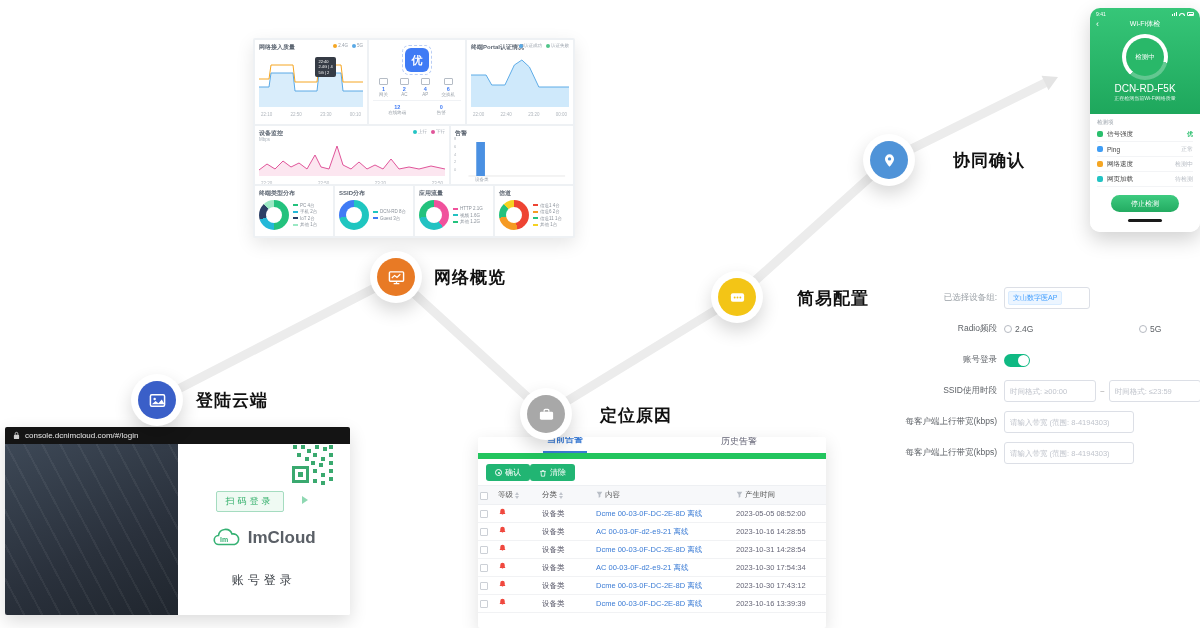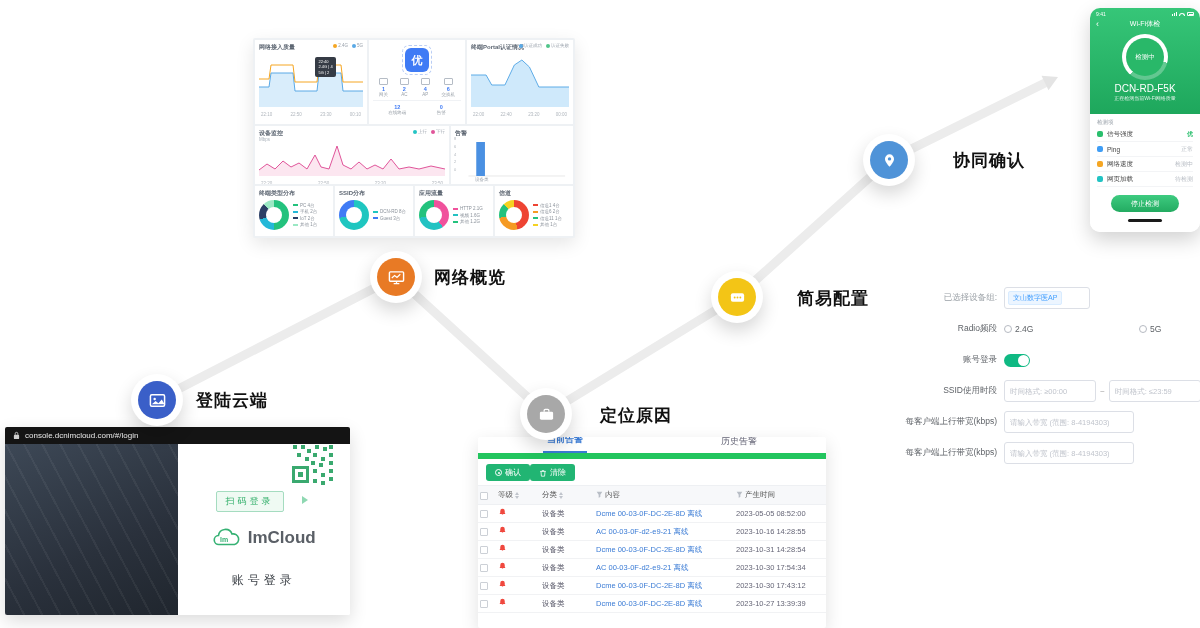--- a/index.html
+++ b/index.html
@@ -520,21 +520,21 @@
           <td class="tm">2023-10-30 17:43:12</td>
         </tr>
         <tr>
           <td><span class="cbx"></span></td>
           <td><svg class="bell" viewBox="0 0 16 16">
               <path d="M8 1.5 a4 4 0 0 0 -4 4 V8.5 L2.8 10.5 h10.4 L12 8.5 V5.5 a4 4 0 0 0 -4 -4 z"></path>
               <path d="M6.6 11.5 a1.5 1.5 0 0 0 2.8 0 z"></path>
             </svg></td>
           <td class="cat">设备类</td>
           <td class="lnk">Dcme 00-03-0F-DC-2E-8D 离线</td>
-          <td class="tm">2023-10-27 13:39:39</td>
+          <td class="tm">2023-10-16 13:39:39</td>
         </tr>
       </tbody>
   </table>
 </div>
 
 <div class="config">
   <div class="crow">
     <label class="muted">已选择设备组:</label>
     <div class="chipbox">
       <span class="chip">文山数字医AP</span>

